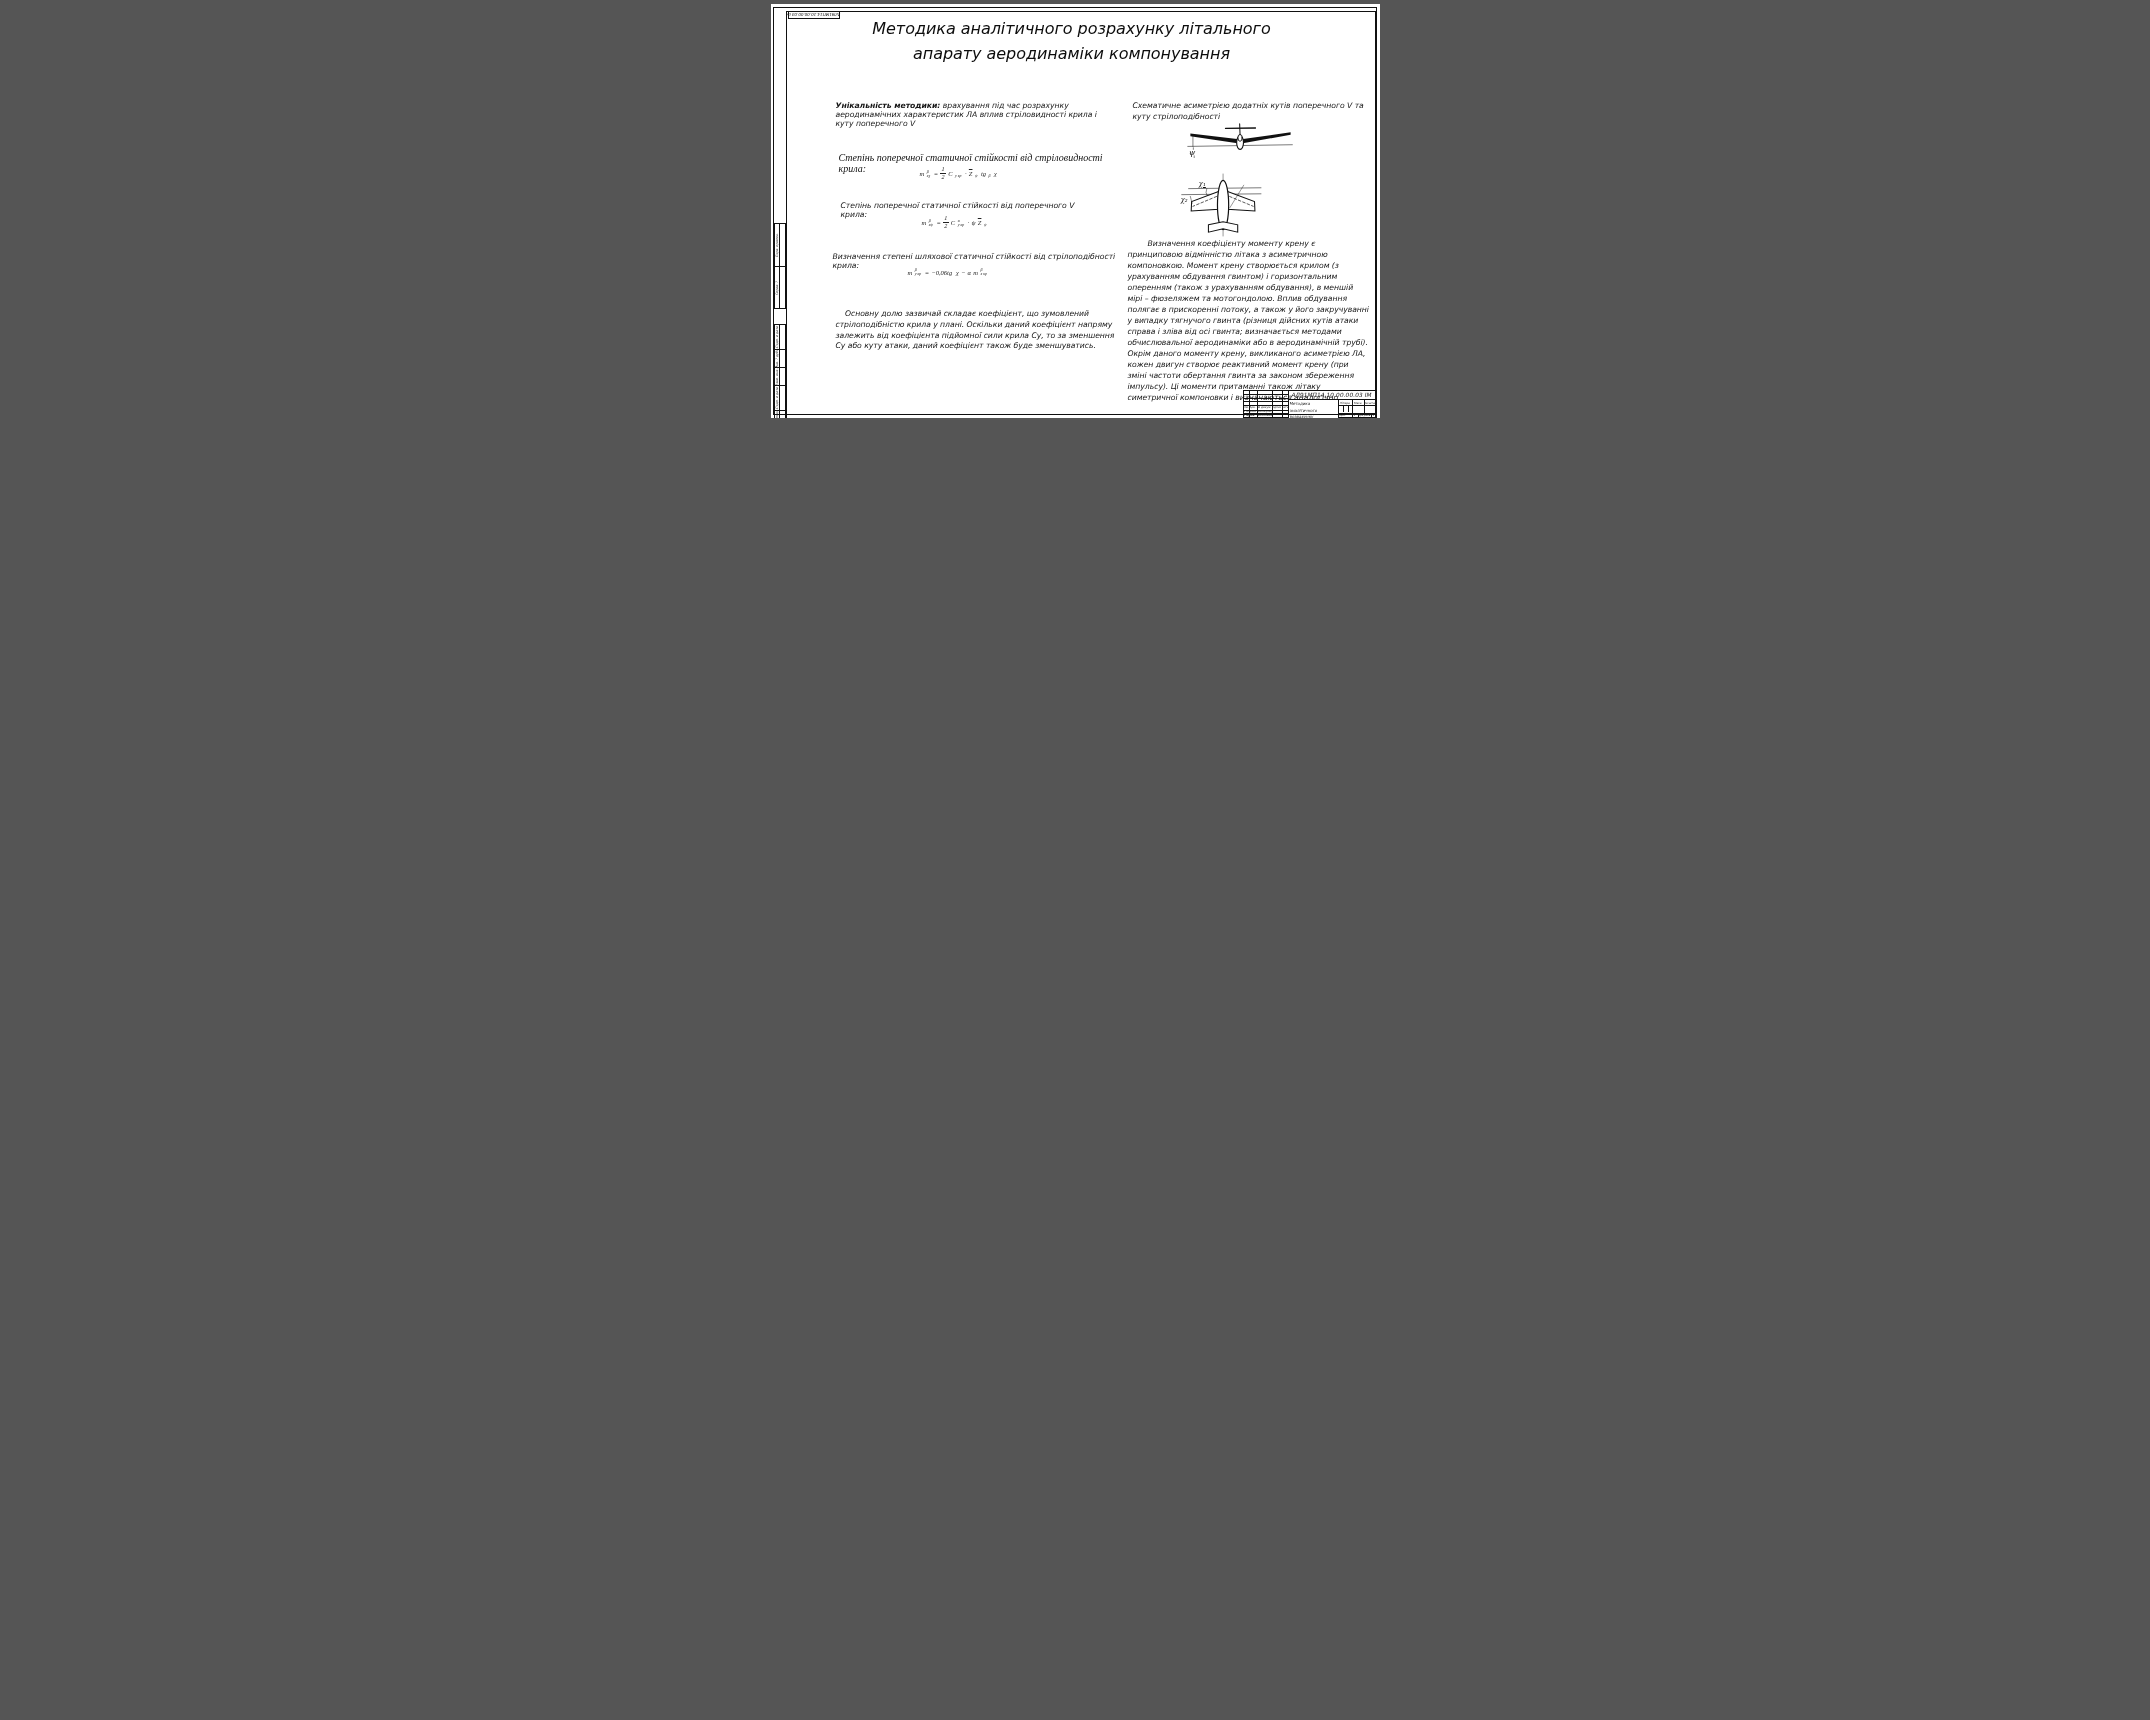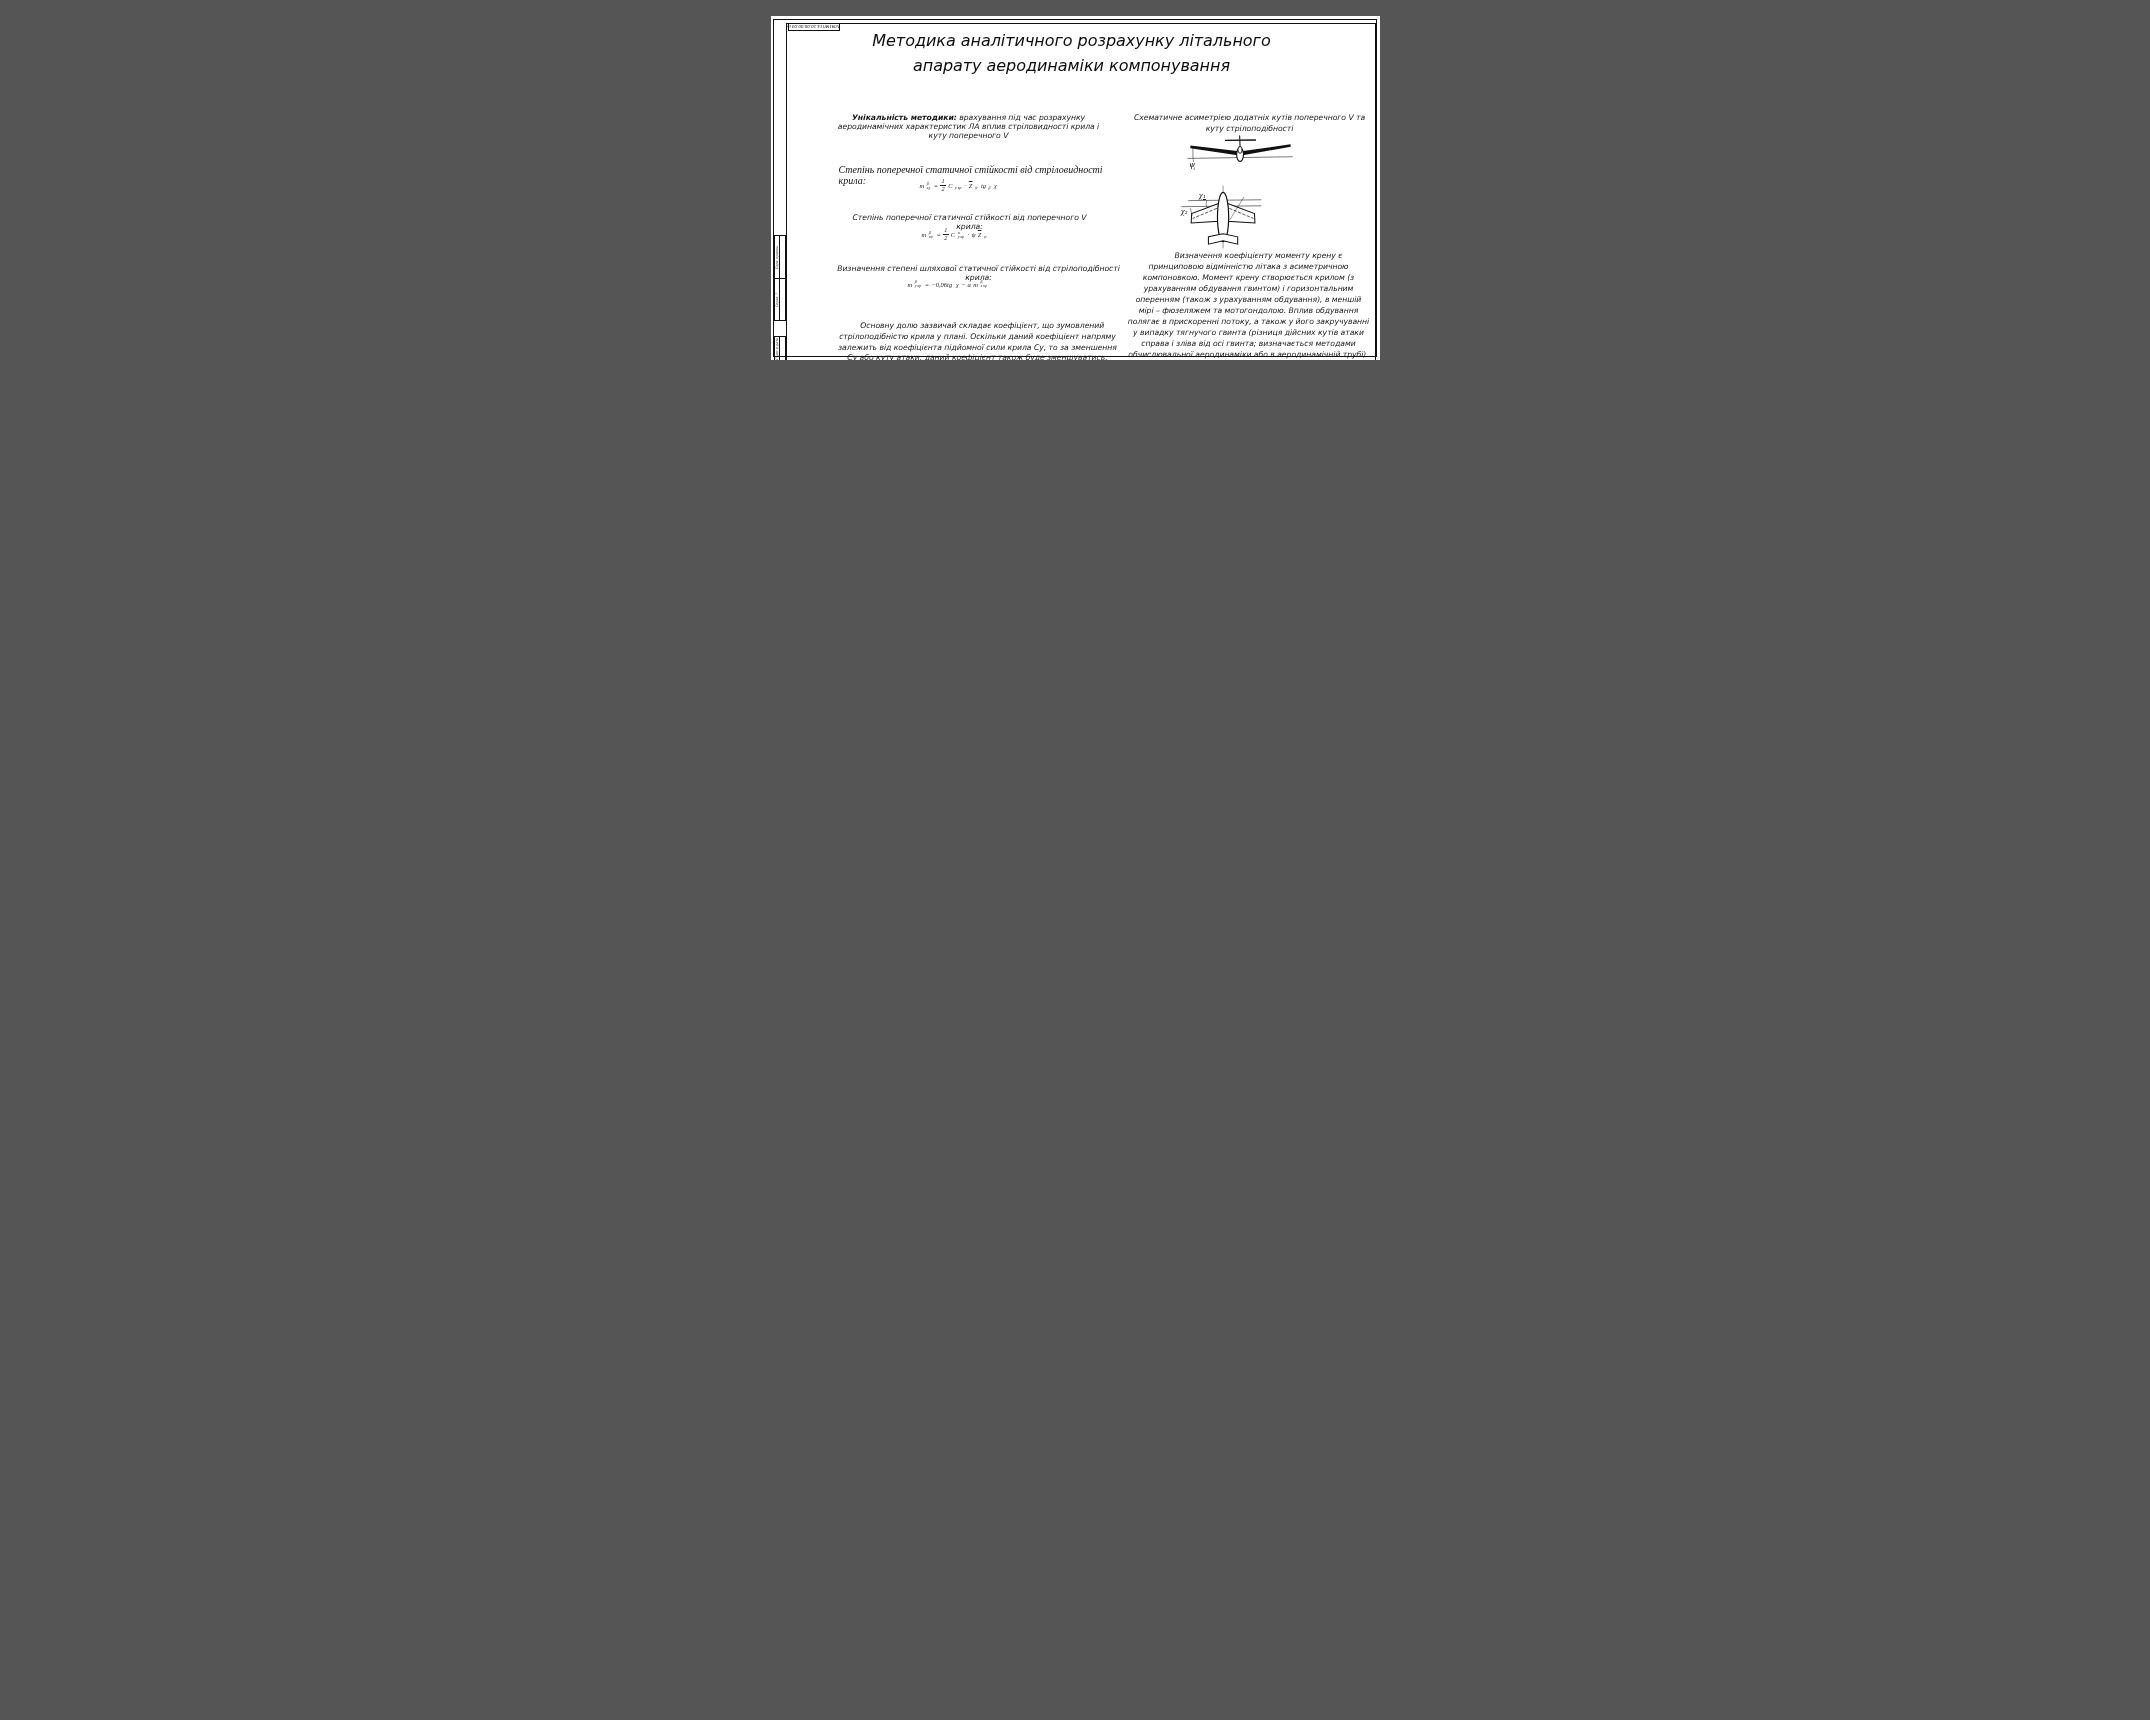--- a/index.html
+++ b/index.html
@@ -1,23 +1,23 @@
 <!DOCTYPE html>
 <html style="font-size:6.9px"><head>
 <meta charset="utf-8">
 <style>
   html,body{margin:0;padding:0;background:#555;}
   .sheet{
-    position:relative;width:609px;height:344px;background:#fff;
+    position:relative;width:609px;height:414px;background:#fff;
     font-family:"DejaVu Sans",sans-serif;color:#141414;overflow:hidden;
-    margin:16px auto;
+    margin:4px auto;
   }
   .paper-border{position:absolute;inset:2.6px;border:0.4px solid #111;pointer-events:none;}
   .frame{position:absolute;left:15.5px;top:6.9px;width:590px;height:418px;border:1.1px solid #111;box-sizing:border-box;}
-  .hand{font-style:italic;letter-spacing:-0.04px;text-align:center;}
+  .hand{font-style:italic;letter-spacing:-0.04px;}
   .serif{font-family:"Liberation Serif","DejaVu Serif",serif;font-style:italic;}
 
   
   .corner-box{position:absolute;left:17px;top:6.9px;width:52px;height:7.7px;border:0.6px solid #111;border-top:none;box-sizing:border-box;display:flex;align-items:center;justify-content:center;}
   .corner-box span{transform:rotate(180deg);font-size:4.1px;white-space:nowrap;}
 
   
   .main-title{position:absolute;left:86px;top:12px;width:430px;text-align:center;font-size:16px;line-height:25px;color:#0d0d0d;}
 
   

